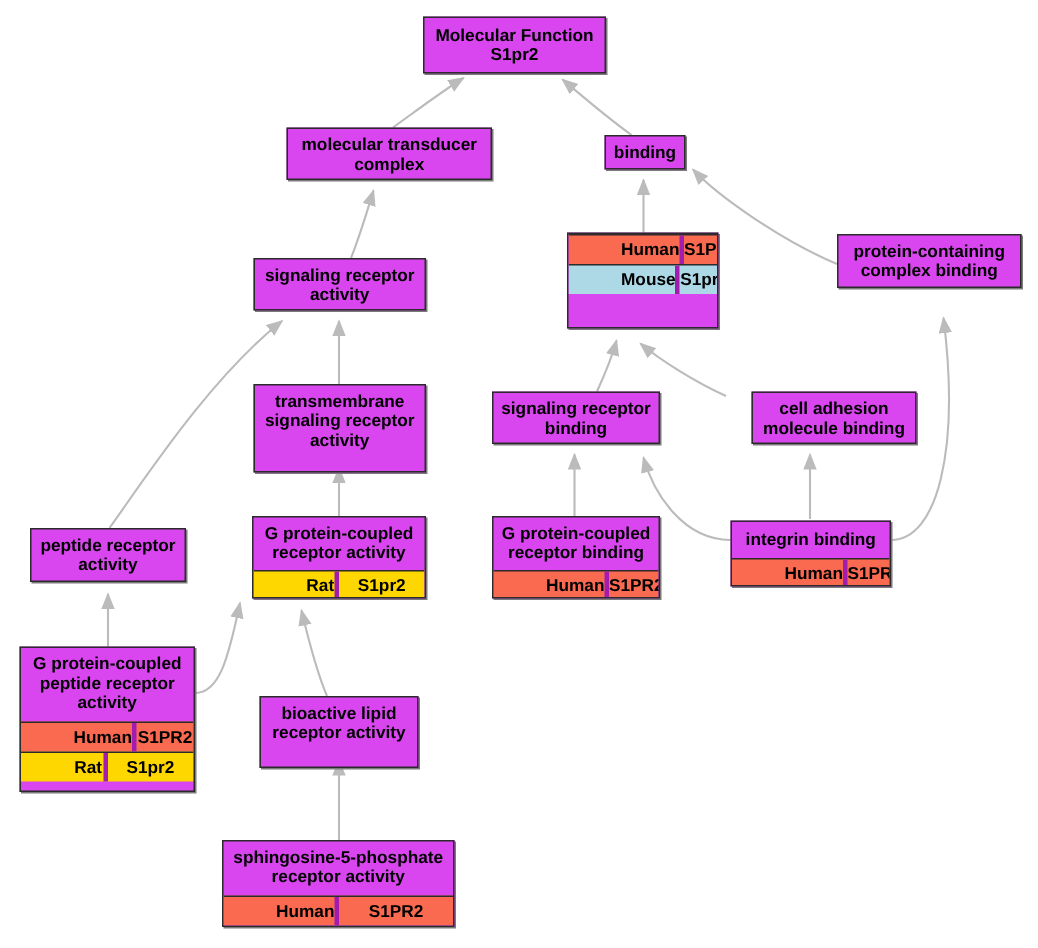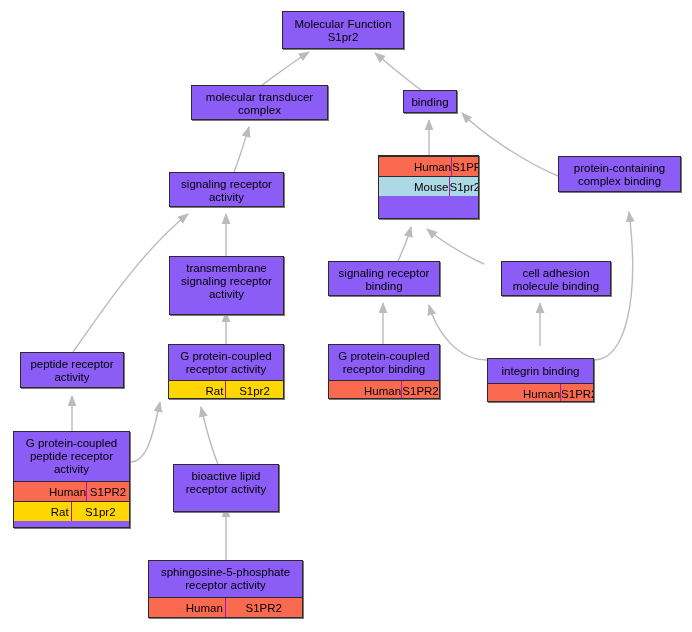--- a/index.html
+++ b/index.html
@@ -10,23 +10,24 @@
     overflow:hidden;
     position:relative;
   }
   #graph{position:absolute;left:0;top:0;width:692px;height:632px;}
   svg.edges{position:absolute;left:0;top:0;width:692px;height:632px;pointer-events:none;}
 
   .node{
     position:absolute;
     box-sizing:border-box;
     border:1px solid #2b2b2b;
-    background:#8b5cf6;
+    background:#d946ef;
     box-shadow:1px 1px 0 #7a7a7a;
     overflow:hidden;
+    font-weight:bold;
   }
   .node .title{
     display:flex;
     align-items:center;
     justify-content:center;
     text-align:center;
     color:#000000;
     font-size:11.5px;
     line-height:13px;
     padding:2px 3px;
@@ -41,21 +42,21 @@
   }
   .annrow .cell{
     flex:1 1 50%;
     display:flex;
     align-items:center;
     justify-content:center;
     font-size:11.5px;
     color:#000000;
     box-sizing:border-box;
   }
-  .annrow .cell.left{border-right:1px solid #a21caf;padding-left:35px;}
+  .annrow .cell.left{border-right:3px solid #a21caf;padding-left:35px;}
 </style>
 </head>
 <body>
 
 <div id="graph">
   <svg class="edges" viewBox="0 0 692 632" xmlns="http://www.w3.org/2000/svg">
     <defs>
       <marker id="arrowhead" markerWidth="9" markerHeight="9" refX="7.2" refY="3.2" orient="auto" markerUnits="strokeWidth">
         <path d="M0,0 L8,3.2 L0,6.4 z" fill="#bbbbbb"></path>
       </marker>
@@ -137,21 +138,21 @@
         </div>
       </div>
       <div class="node" style="left: 328px; top: 344px; width: 112px; height: 55px;">
         <div class="title" style="height: 35px;">G protein-coupled
 receptor binding</div>
         <div class="annrow" style="background: rgb(250, 106, 80);">
           <div class="cell left">Human</div>
           <div class="cell">S1PR2</div>
         </div>
       </div>
-      <div class="node" style="left: 487px; top: 358px; width: 107px; height: 44px;">
+      <div class="node" style="left: 487px; top: 347px; width: 107px; height: 44px;">
         <div class="title" style="height: 24px;">integrin binding</div>
         <div class="annrow" style="background: rgb(250, 106, 80);">
           <div class="cell left">Human</div>
           <div class="cell">S1PR2</div>
         </div>
       </div>
       <div class="node" style="left: 13px; top: 431px; width: 117px; height: 97px;">
         <div class="title" style="height: 49px;">G protein-coupled
 peptide receptor
 activity</div>

